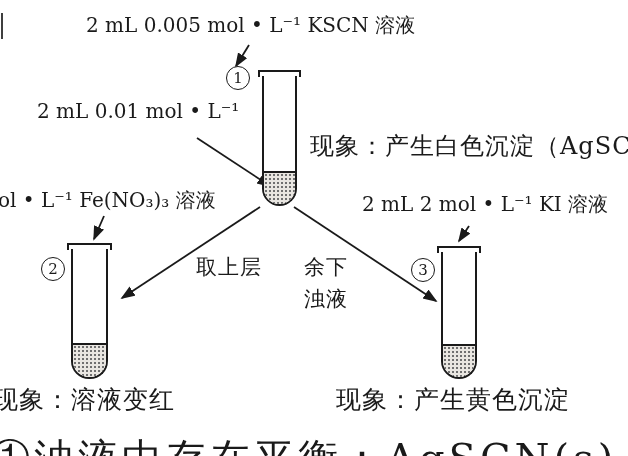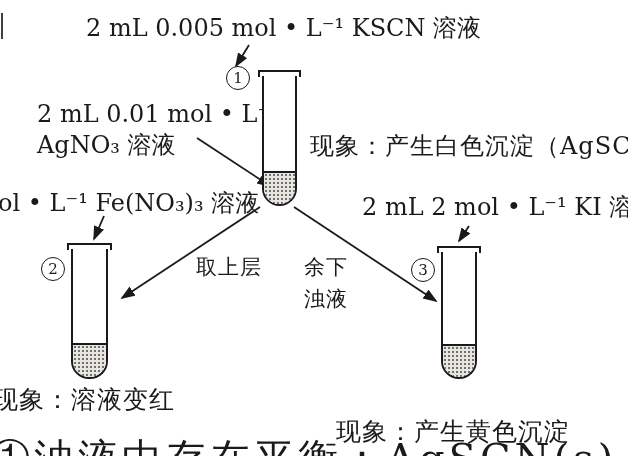--- a/index.html
+++ b/index.html
@@ -2,21 +2,21 @@
 <html><head>
 <meta charset="utf-8">
 <style>
   html,body{margin:0;padding:0;background:#ffffff;}
   .canvas{
     position:relative;width:628px;height:456px;background:#ffffff;
     overflow:hidden;color:#1a1a1a;
     font-family:"DejaVu Serif","Liberation Serif",serif;
   }
   .lbl{position:absolute;white-space:nowrap;line-height:1.25;}
-  .reagent{font-size:24px;}
+  .reagent{font-size:20px;}
   .phen{font-size:25px;letter-spacing:1px;}
   .flow{font-size:21px;line-height:32px;letter-spacing:1px;}
   .bigclip{font-size:40px;letter-spacing:4px;}
   .circled{
     position:absolute;width:22px;height:22px;border:1.6px solid #1a1a1a;
     border-radius:50%;display:flex;align-items:center;justify-content:center;
     font-size:15px;background:#ffffff;z-index:3;
   }
   .tube{position:absolute;z-index:2;}
   .tube-rim{
@@ -57,29 +57,28 @@
     <line x1="469" y1="226" x2="459" y2="241" stroke="#1a1a1a" stroke-width="1.8" marker-end="url(#ah)"></line>
     <line x1="260" y1="207" x2="122" y2="298" stroke="#1a1a1a" stroke-width="1.8" marker-end="url(#ah)"></line>
     <line x1="294" y1="207" x2="436" y2="301" stroke="#1a1a1a" stroke-width="1.8" marker-end="url(#ah)"></line>
   </svg>
 
   <div class="artifact" style="left:1px;top:13px;width:2px;height:26px;"></div>
 
   <div class="lbl reagent" style="left:86px;top:13px;">2 mL 0.005 mol • L⁻¹ KSCN 溶液</div>
 
   <div class="lbl reagent" style="left:37px;top:99px;">2 mL 0.01 mol • L⁻¹</div>
-  <div class="lbl reagent" style="left:37px;top:130px;">AgNO₃ 溶液</div>
 
   <div class="lbl reagent" style="left:-2px;top:188px;">ol • L⁻¹ Fe(NO₃)₃ 溶液</div>
 
   <div class="lbl reagent" style="left:362px;top:192px;">2 mL 2 mol • L⁻¹ KI 溶液</div>
 
   <div class="lbl phen" style="left:310px;top:131px;font-size:24px;">现象：产生白色沉淀（AgSC</div>
   <div class="lbl phen" style="left:-7px;top:384px;">现象：溶液变红</div>
-  <div class="lbl phen" style="left:336px;top:384px;margin-top:32px;">现象：产生黄色沉淀</div>
+  <div class="lbl phen" style="left:336px;top:384px;">现象：产生黄色沉淀</div>
 
   <div class="lbl flow" style="left:196px;top:251px;">取上层</div>
   <div class="lbl flow" style="left:304px;top:283px;">浊液</div>
   <div class="lbl flow" style="left:304px;top:251px;">余下</div>
 
   <div class="circled" style="left:226px;top:66px;">1</div>
   <div class="circled" style="left:41px;top:257px;">2</div>
   <div class="circled" style="left:411px;top:258px;">3</div>
 
   <div class="tube" style="left:262px;top:70px;width:35px;height:136px;">

